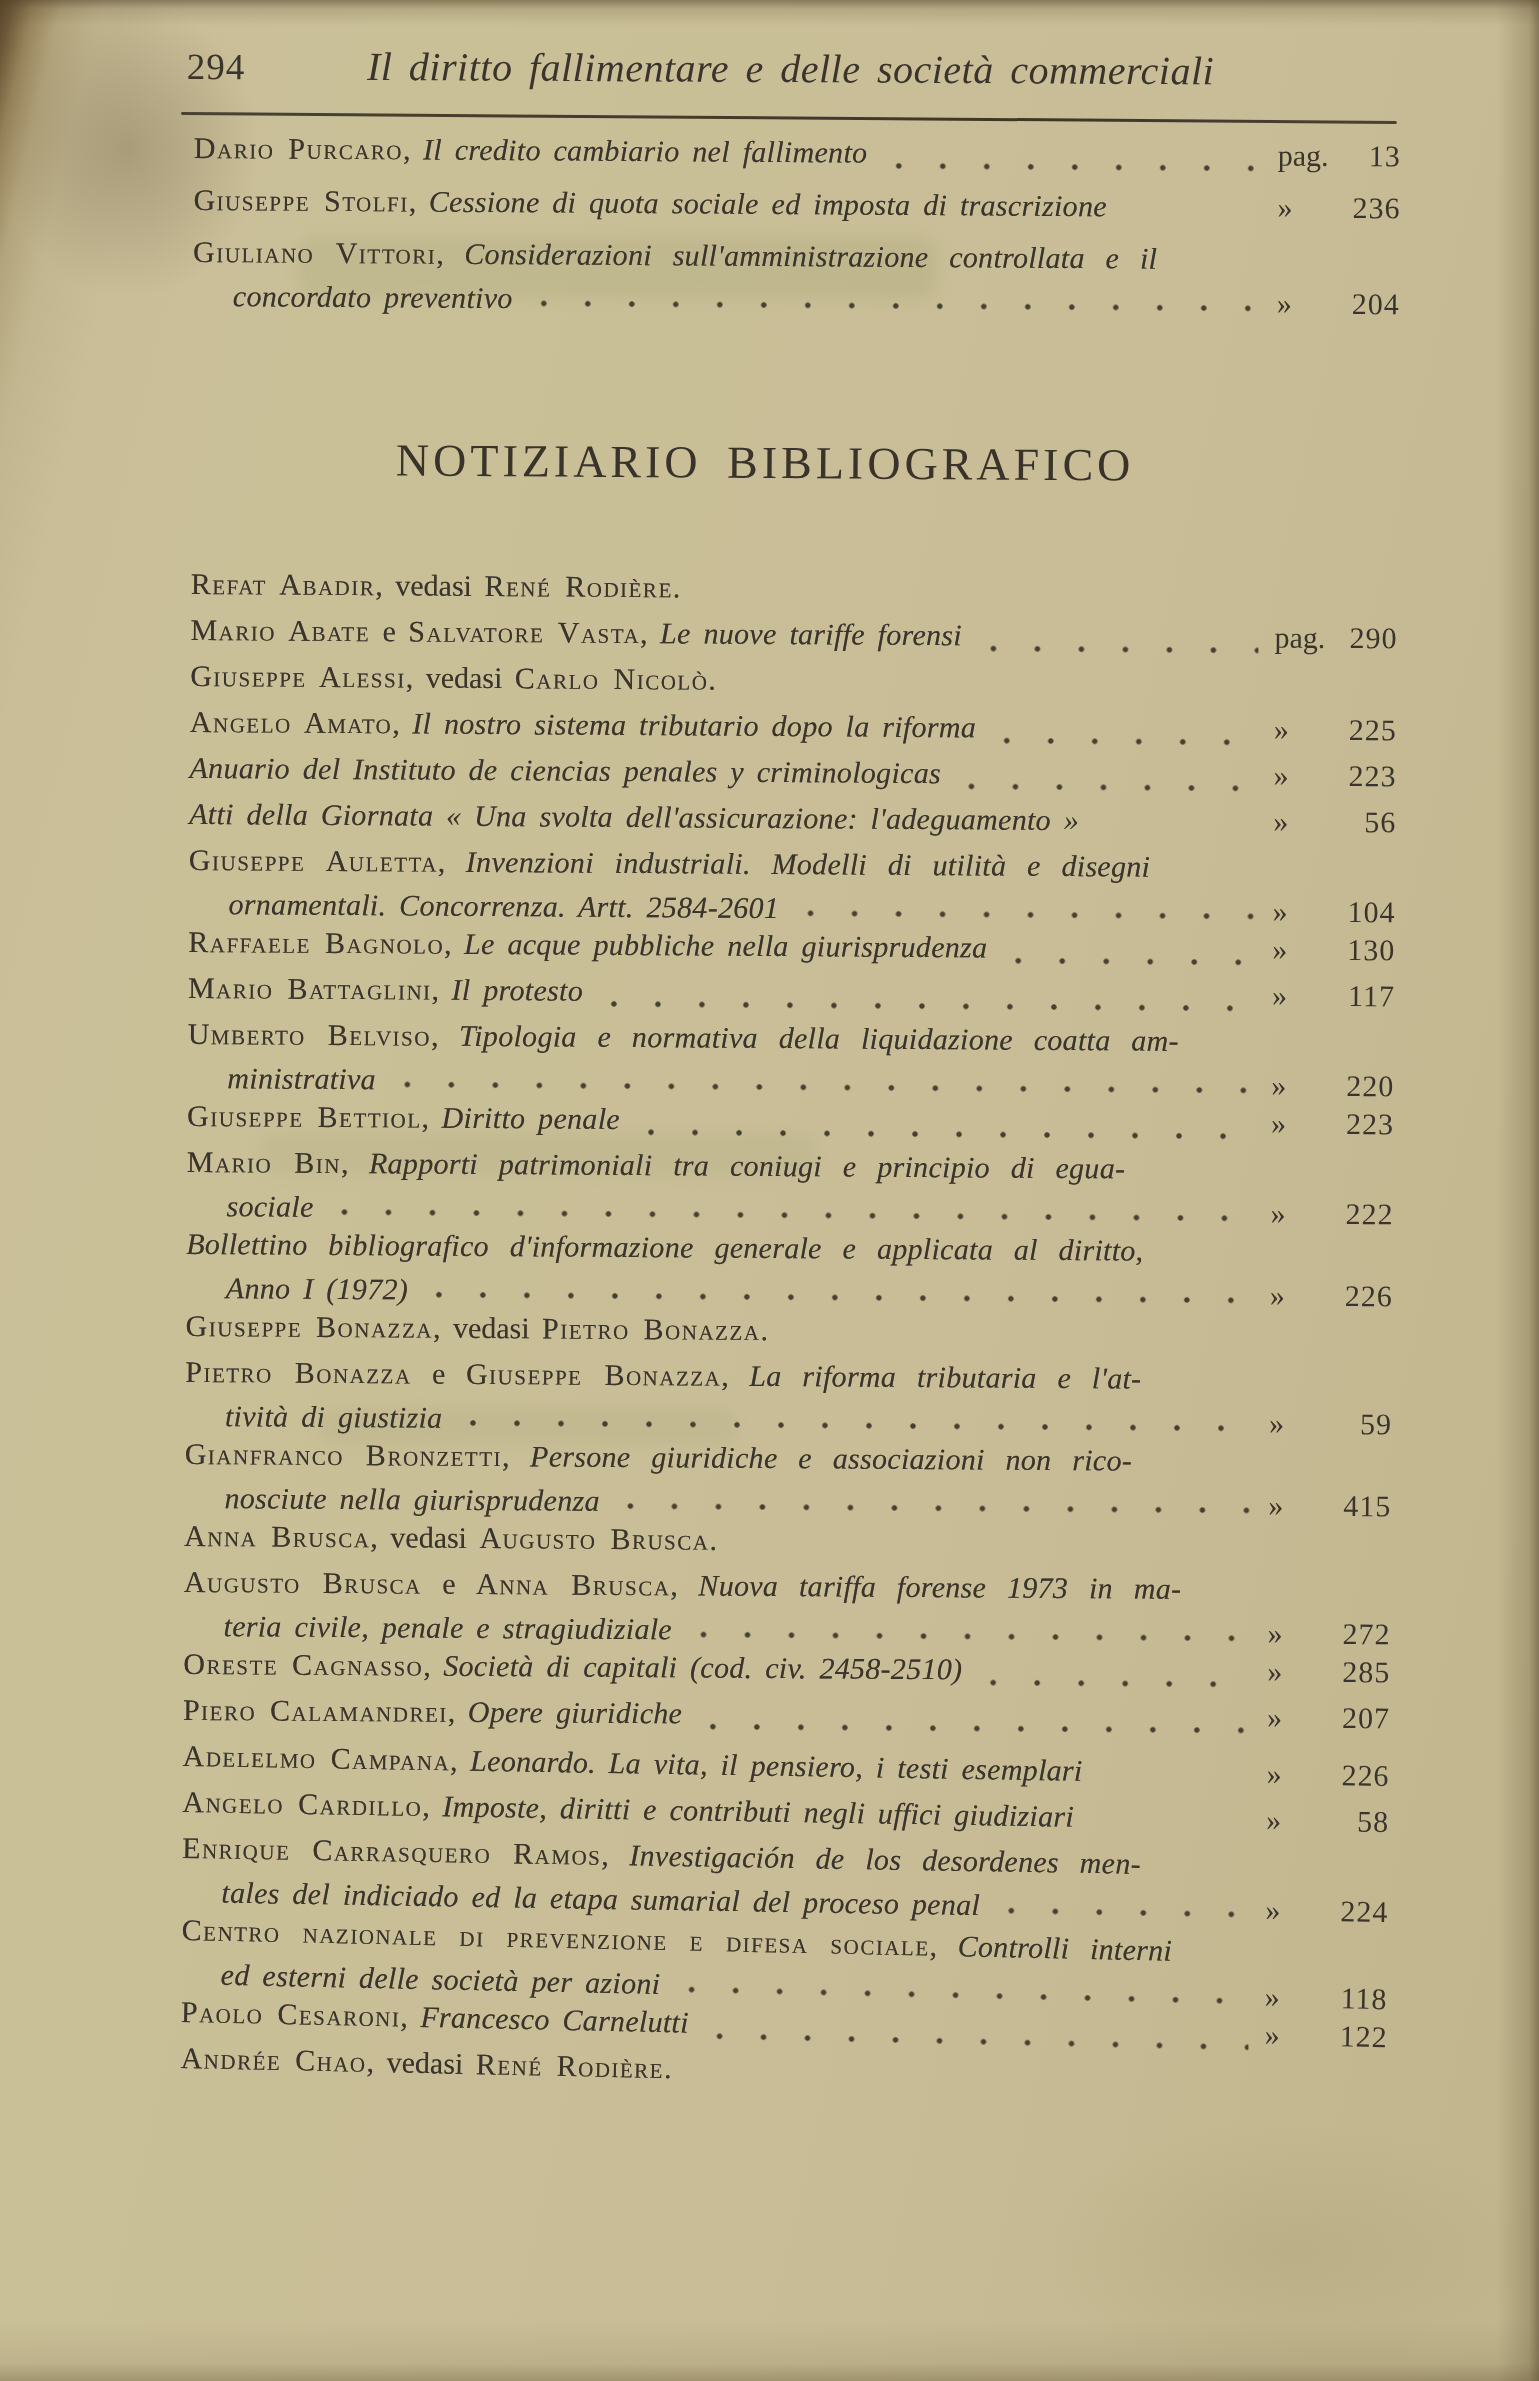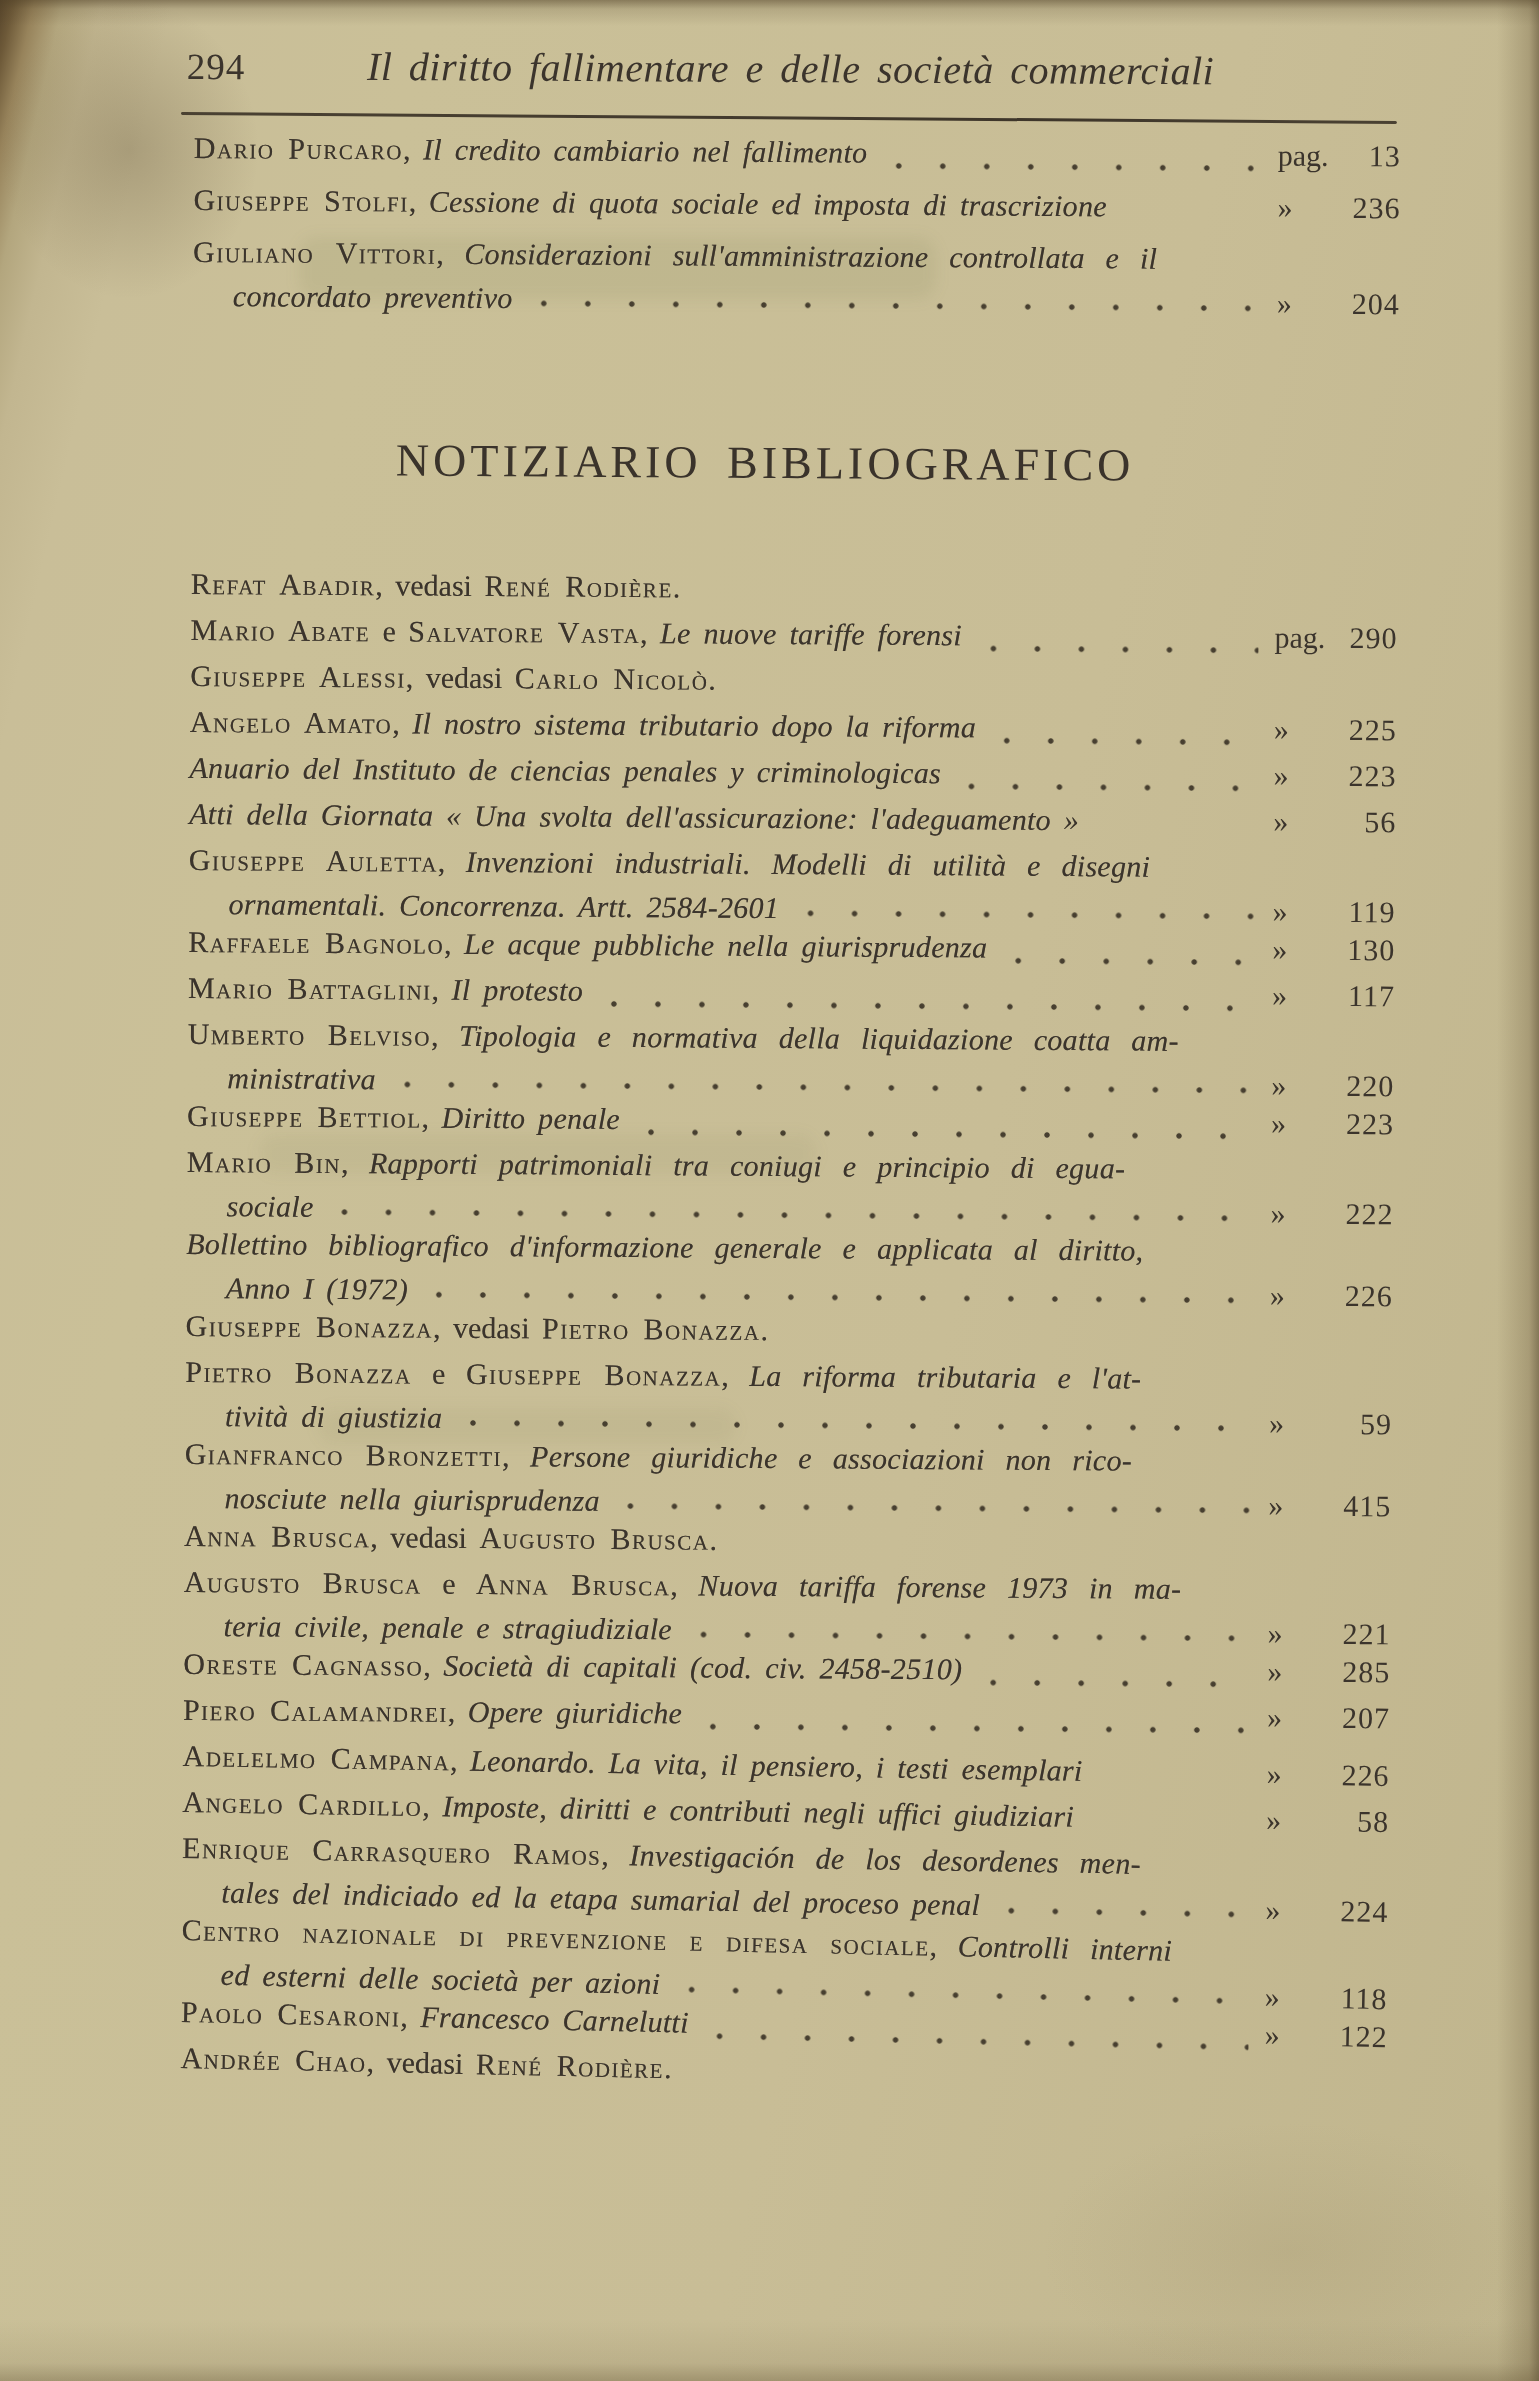--- a/index.html
+++ b/index.html
@@ -163,21 +163,21 @@
           </div>
         </div>
         <div class="entry">
           <div class="line">
             <span class="txt"><span class="sc">Giuseppe Auletta</span><span class="rm">, </span><span class="it">Invenzioni industriali. Modelli di utilità e disegni</span></span>
           </div>
           <div class="line cont">
             <span class="txt"><span class="it">ornamentali. Concorrenza. Artt. 2584-2601</span></span>
             <span class="leader"></span>
             <span class="lbl">»</span>
-            <span class="pg">119</span>
+            <span class="pg">104</span>
           </div>
         </div>
         <div class="entry">
           <div class="line">
             <span class="txt"><span class="sc">Raffaele Bagnolo</span><span class="rm">, </span><span class="it">Le acque pubbliche nella giurisprudenza</span></span>
             <span class="leader"></span>
             <span class="lbl">»</span>
             <span class="pg">130</span>
           </div>
         </div>
@@ -263,21 +263,21 @@
           </div>
         </div>
         <div class="entry">
           <div class="line">
             <span class="txt"><span class="sc">Augusto Brusca</span><span class="rm"> e </span><span class="sc">Anna Brusca</span><span class="rm">, </span><span class="it">Nuova tariffa forense 1973 in ma-</span></span>
           </div>
           <div class="line cont">
             <span class="txt"><span class="it">teria civile, penale e stragiudiziale</span></span>
             <span class="leader"></span>
             <span class="lbl">»</span>
-            <span class="pg">221</span>
+            <span class="pg">272</span>
           </div>
         </div>
         <div class="entry">
           <div class="line">
             <span class="txt"><span class="sc">Oreste Cagnasso</span><span class="rm">, </span><span class="it">Società di capitali (cod. civ. 2458-2510)</span></span>
             <span class="leader"></span>
             <span class="lbl">»</span>
             <span class="pg">285</span>
           </div>
         </div>

